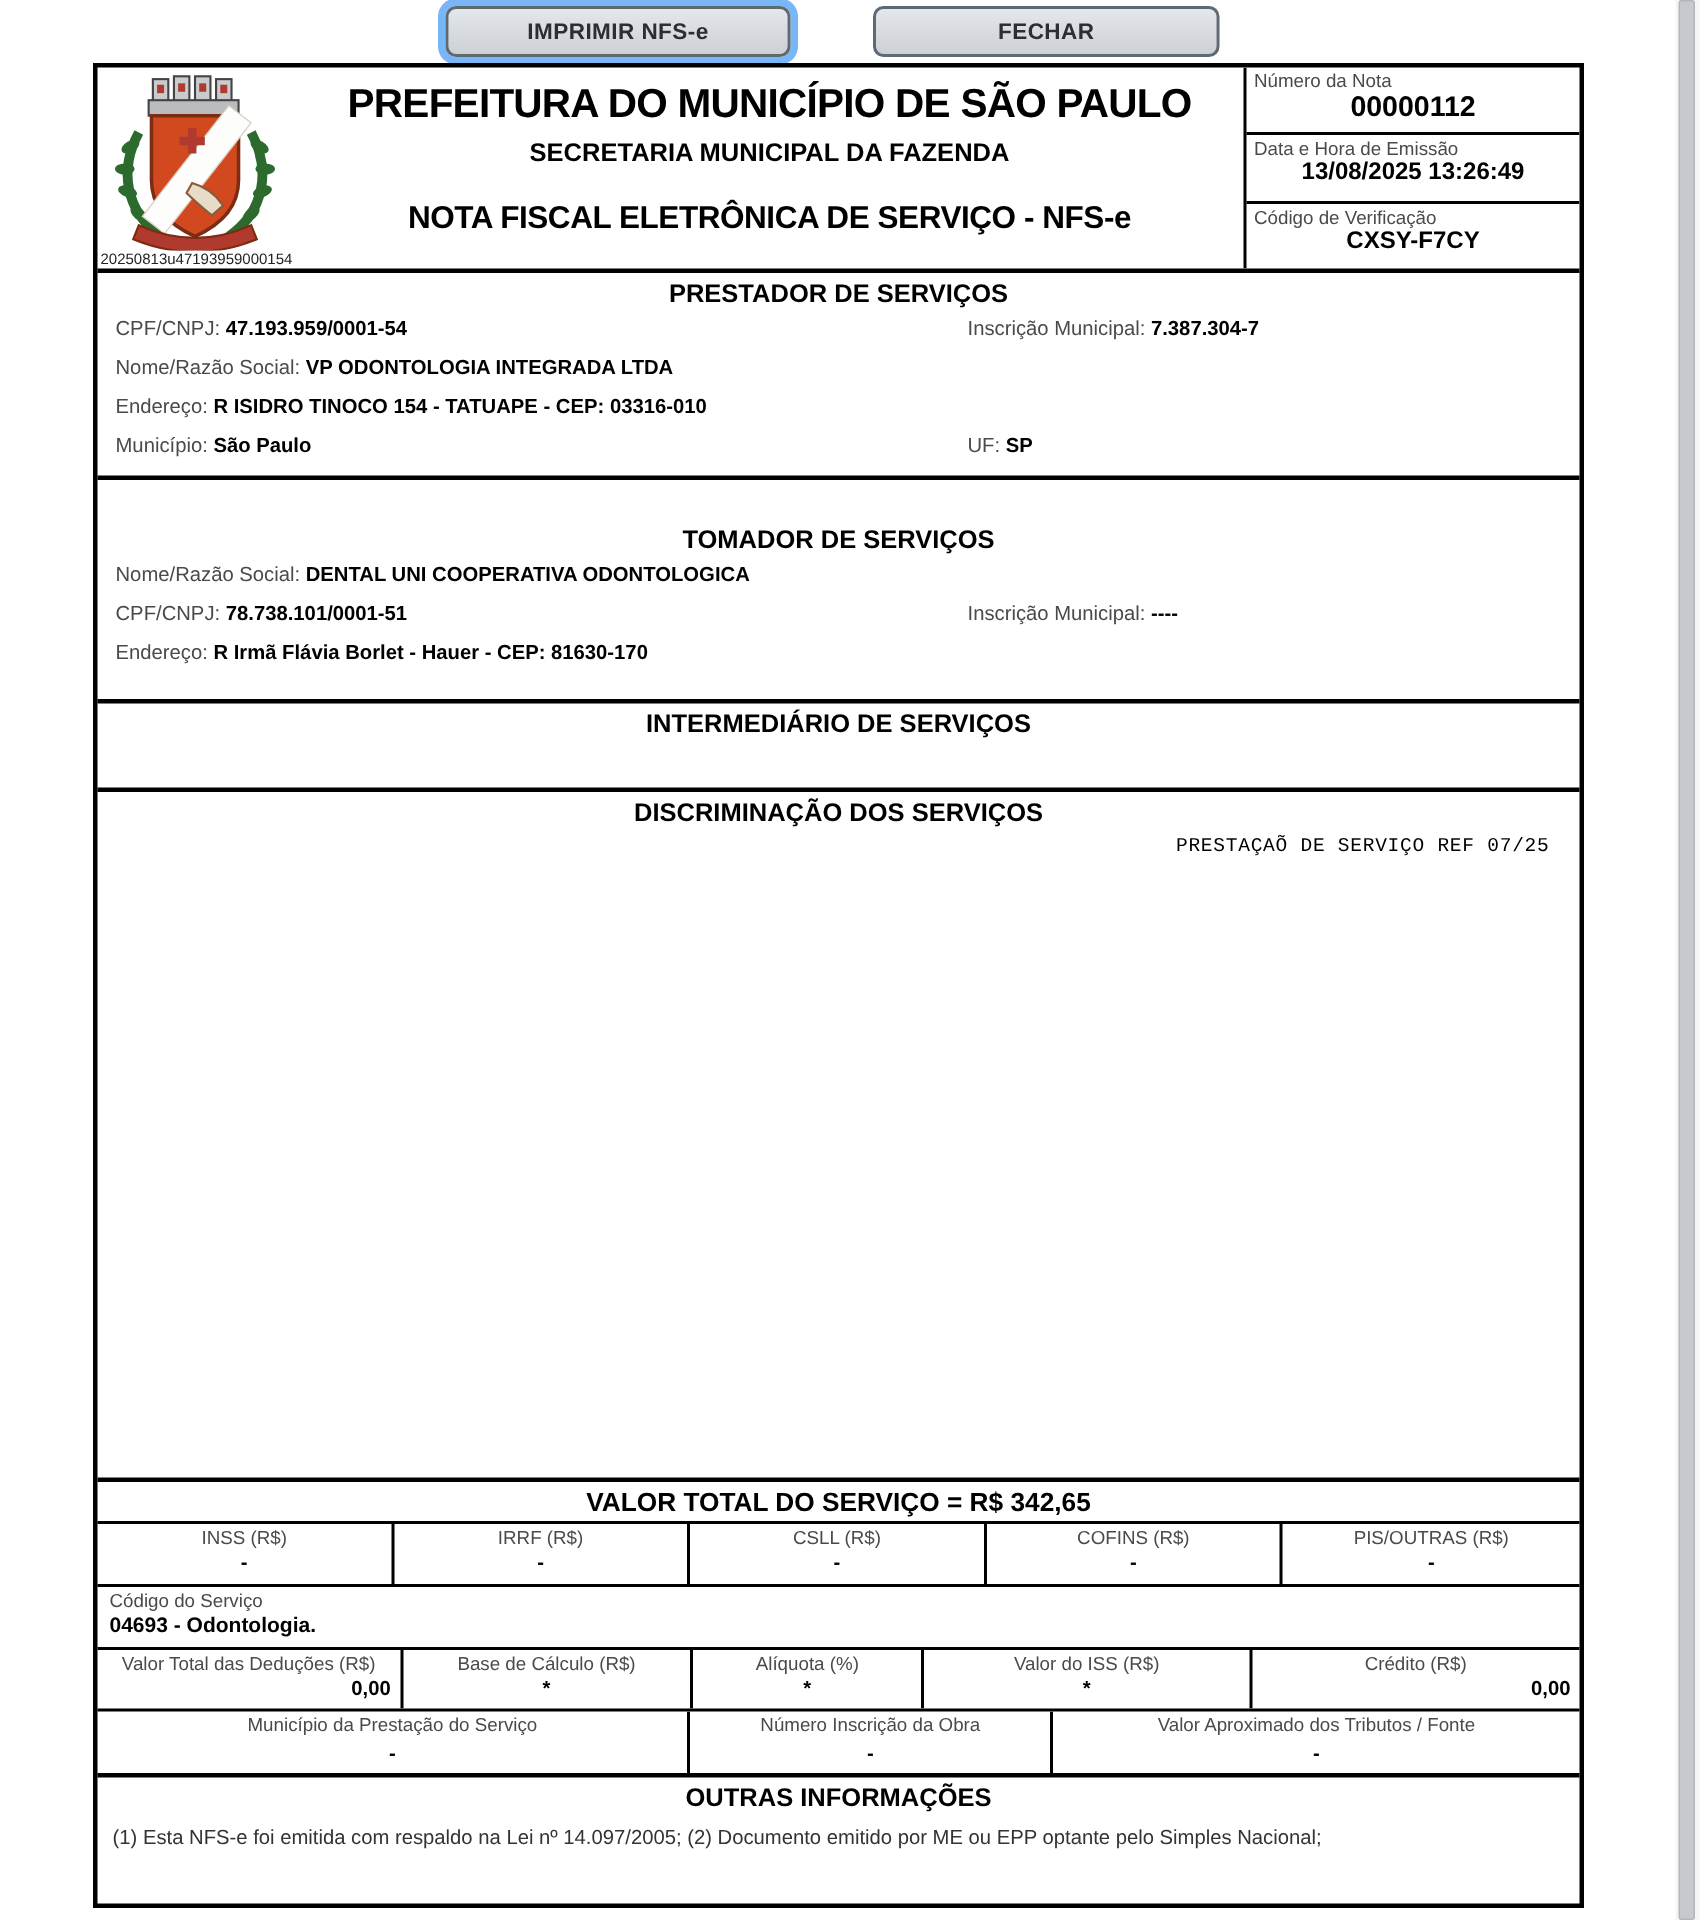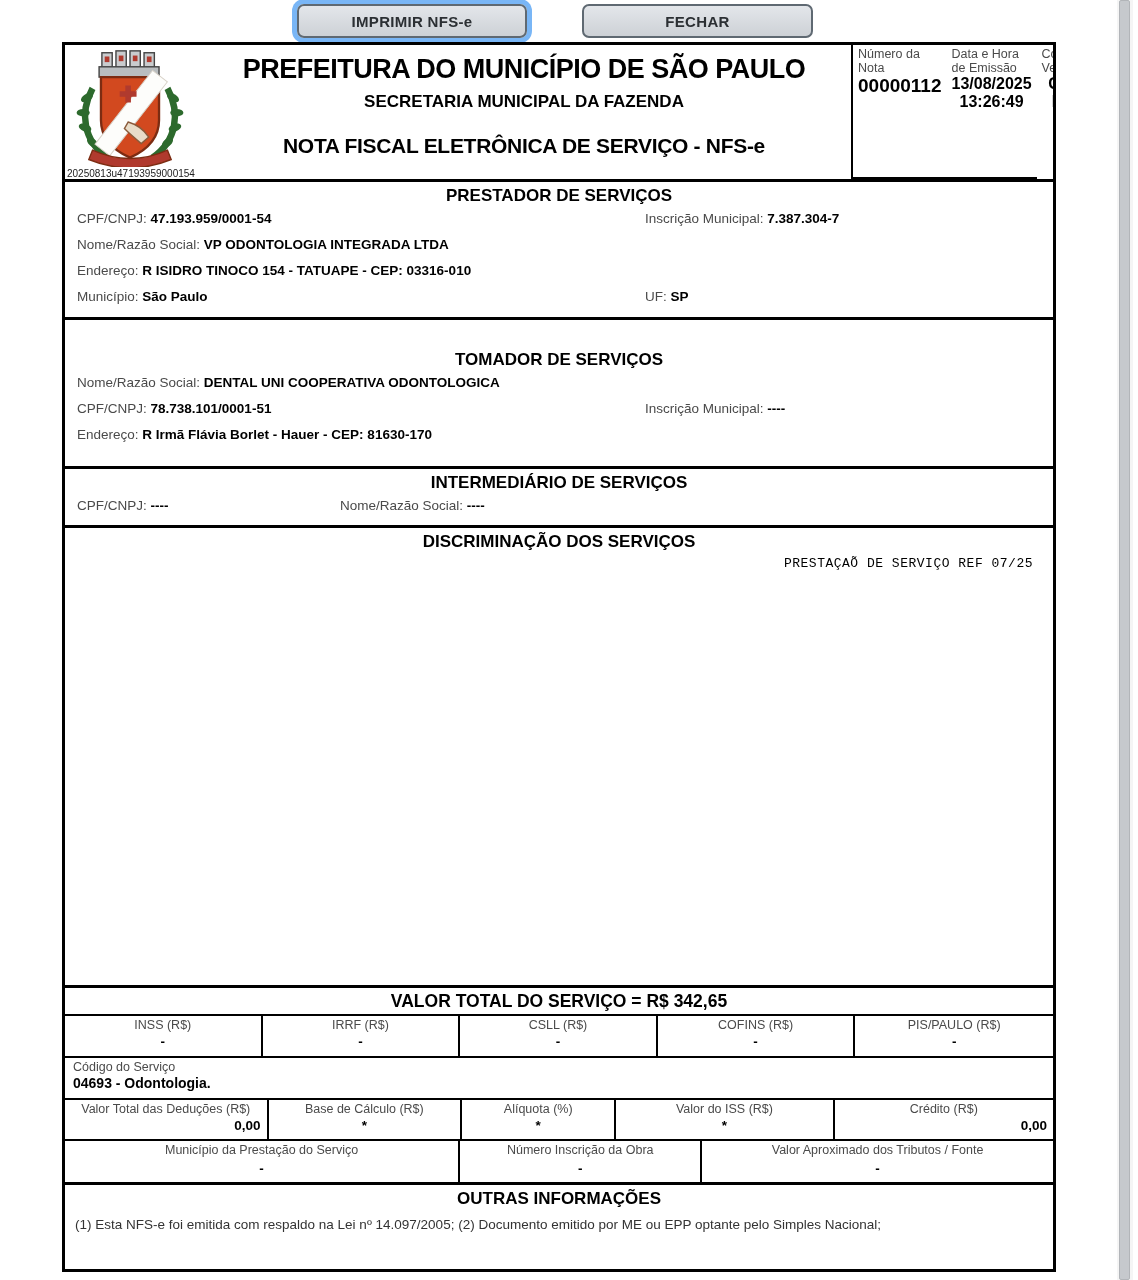--- a/index.html
+++ b/index.html
@@ -27,21 +27,21 @@
 
   
   #sec-header { height:137px; display:flex; }
   #logo-area { width:132px; position:relative; flex:none; }
   #logo-area svg { position:absolute; left:8px; top:4px; }
   #serial { position:absolute; left:2px; bottom:0px; font-size:10px; color:#222; white-space:nowrap; }
   #title-area { flex:1; text-align:center; position:relative; }
   .h-line1 { font-size:27px; font-weight:bold; margin-top:9px; letter-spacing:-.5px; }
   .h-line2 { font-size:17px; font-weight:bold; margin-top:7px; }
   .h-line3 { font-size:21px; font-weight:bold; margin-top:22px; letter-spacing:-.3px; }
-  #meta-panel { width:202px; flex:none; border-left:2px solid #000; display:flex; flex-direction:row; }
+  #meta-panel { width:224px; flex:none; border-left:2px solid #000; display:flex; flex-direction:column; }
   .meta-row { flex:1; border-bottom:2px solid #000; padding:2px 5px 0 5px; }
   .meta-row:last-child { border-bottom:none; }
   .meta-label { font-size:12.5px; color:#4a4a4a; }
   .meta-value { font-weight:bold; font-size:19px; text-align:center; margin-top:0px; letter-spacing:0; }
   .meta-value.tight { font-size:16px; }
 
   
   .frow { position:relative; height:26px; line-height:26px; padding:0 12px; font-size:13.5px; white-space:nowrap; }
   .lbl { color:#4a4a4a; }
   .val { color:#000; font-weight:bold; }
@@ -188,28 +188,20 @@
         </span>
       </div>
       <div class="frow">
         <span class="lbl">Endereço:</span>
         <span class="val">R Irmã Flávia Borlet - Hauer - CEP: 81630-170</span>
       </div>
     </div>
 
     <div id="sec-intermediary" class="sec">
       <div class="sec-title">INTERMEDIÁRIO DE SERVIÇOS</div>
-      <div class="frow">
-        <span class="lbl">CPF/CNPJ:</span>
-        <span class="val">----</span>
-        <span class="abs" style="left:275px;">
-          <span class="lbl">Nome/Razão Social:</span>
-          <span class="val">----</span>
-        </span>
-      </div>
     </div>
 
     <div id="sec-services" class="sec">
       <div class="sec-title">DISCRIMINAÇÃO DOS SERVIÇOS</div>
       <div id="svc-desc">PRESTAÇAÕ DE SERVIÇO REF 07/25</div>
     </div>
 
     <div id="sec-total" class="sec">
       <div id="total-line">VALOR TOTAL DO SERVIÇO = R$ 342,65</div>
     </div>
@@ -226,21 +218,21 @@
         </div>
         <div class="cell">
           <div class="clabel">CSLL (R$)</div>
           <div class="cvalue">-</div>
         </div>
         <div class="cell">
           <div class="clabel">COFINS (R$)</div>
           <div class="cvalue">-</div>
         </div>
         <div class="cell">
-          <div class="clabel">PIS/PAULO (R$)</div>
+          <div class="clabel">PIS/OUTRAS (R$)</div>
           <div class="cvalue">-</div>
         </div>
       </div>
     </div>
 
     <div id="sec-code" class="sec">
       <div id="code-label">Código do Serviço</div>
       <div id="code-value">04693 - Odontologia.</div>
     </div>
 

